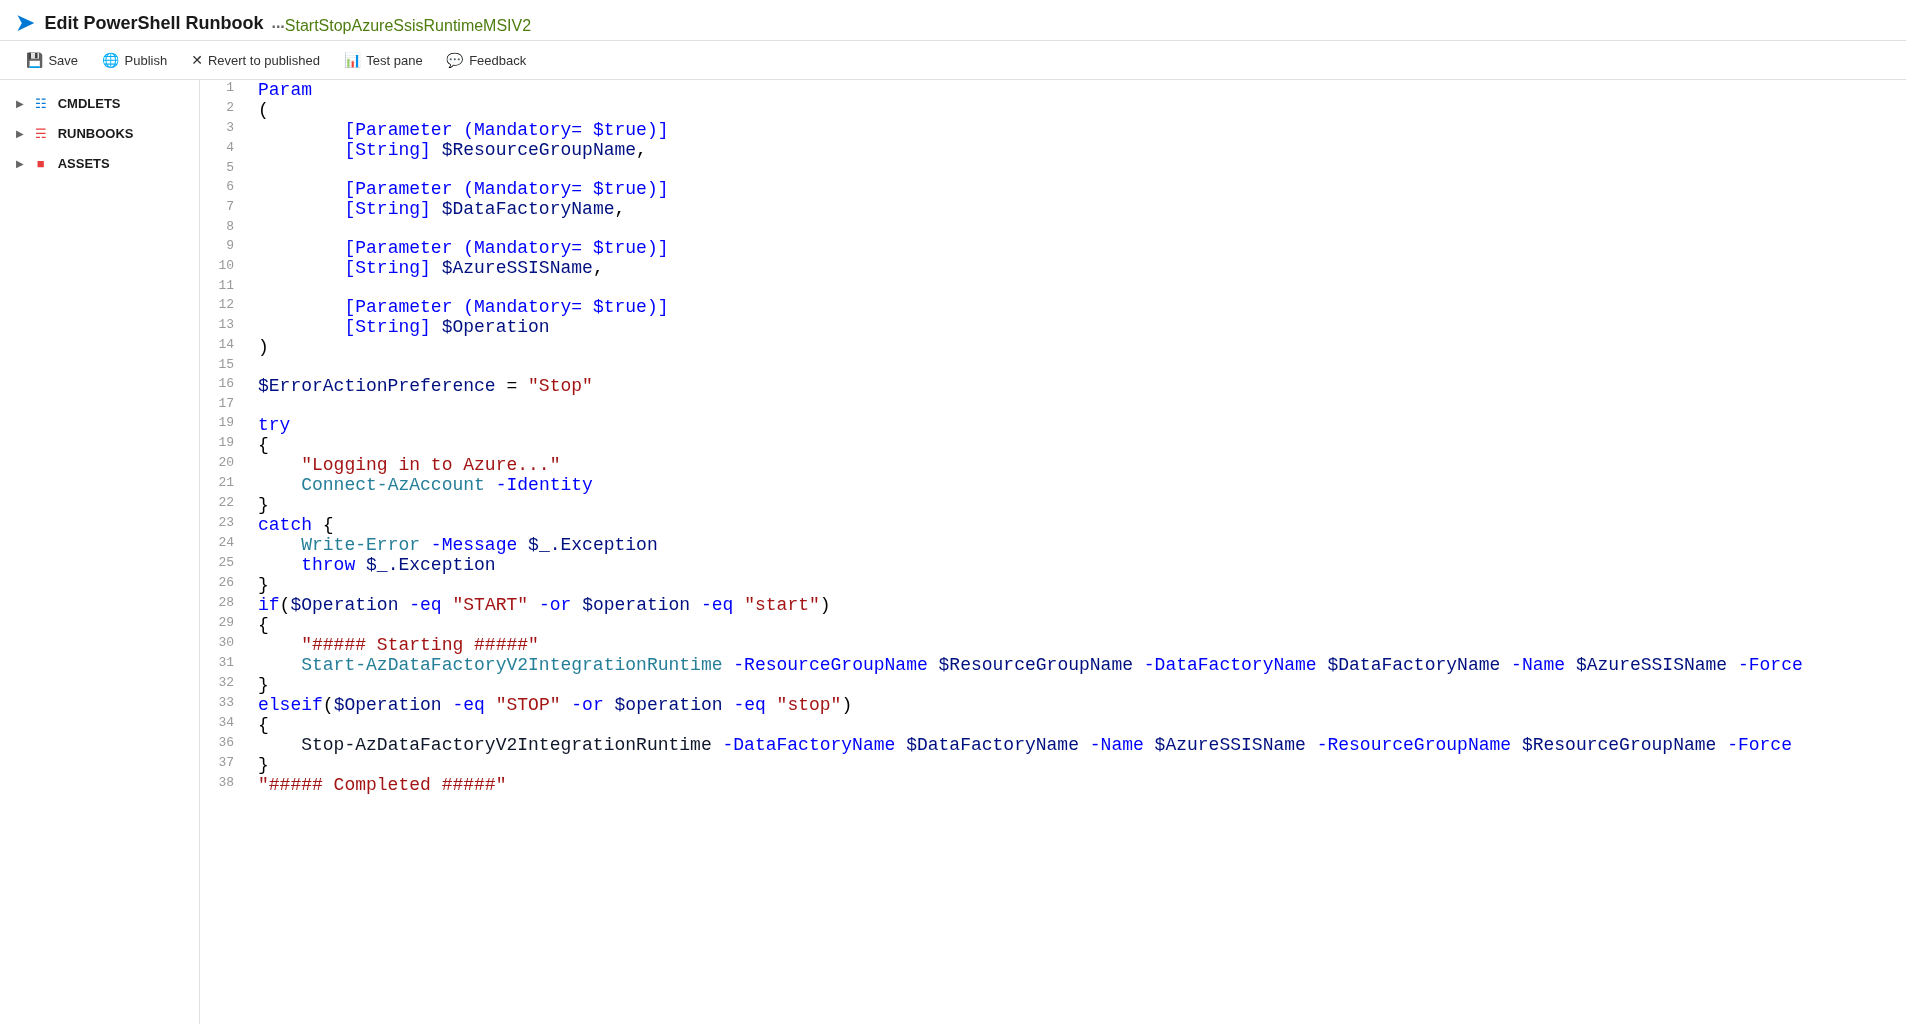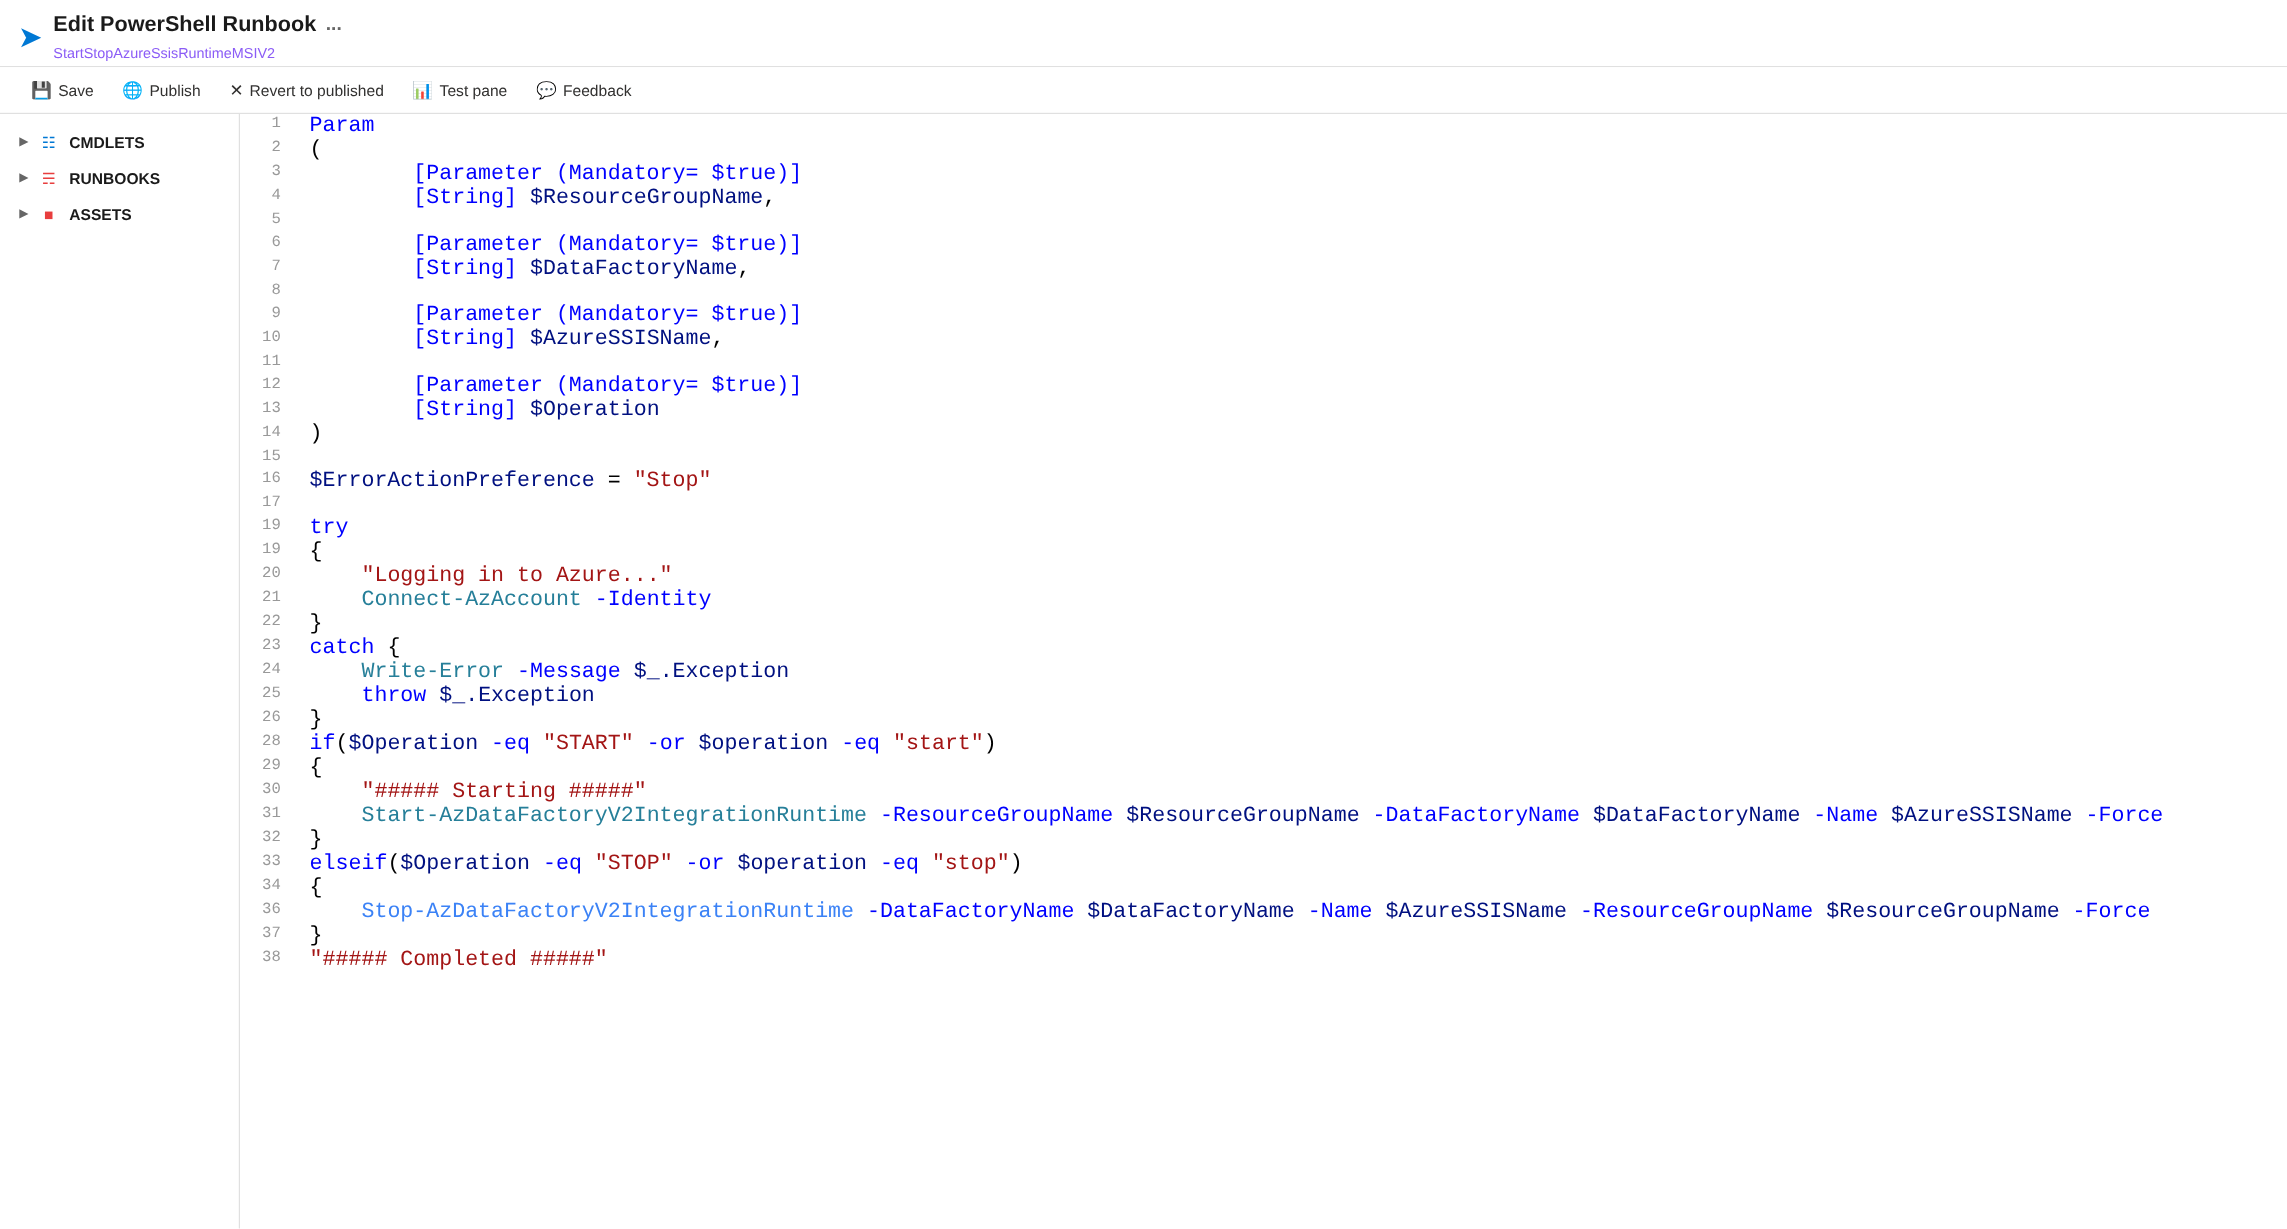--- a/index.html
+++ b/index.html
@@ -1,23 +1,23 @@
 <!DOCTYPE html>
 <html><head>
   <meta charset="utf-8">
   <style>
     * { margin: 0; padding: 0; box-sizing: border-box; }
     body { font-family: 'Segoe UI', Arial, sans-serif; background: #fff; color: #333; font-size: 13px; display: flex; flex-direction: column; height: 100vh; overflow: hidden; }
 
     
     .header { display: flex; align-items: center; padding: 10px 16px 4px 16px; border-bottom: 1px solid #e0e0e0; flex-shrink: 0; }
     .header-logo { color: #0078d4; font-size: 22px; margin-right: 10px; font-weight: 700; }
-    .header-title-block { display: flex; flex-direction: column; }
+    .header-title-block { display: flex; flex-direction: row; }
     .header-title { font-size: 18px; font-weight: 600; color: #1a1a1a; display: flex; align-items: center; gap: 8px; }
-    .header-subtitle { font-size: 12px; color: #8b5cf6; margin-top: 6px; }
+    .header-subtitle { font-size: 16px; color: #4d7c0f; margin-top: 6px; }
     .header-more { color: #666; font-size: 16px; cursor: pointer; }
 
     
     .toolbar { display: flex; align-items: center; padding: 6px 16px; border-bottom: 1px solid #e0e0e0; gap: 4px; flex-shrink: 0; background: #fff; }
     .toolbar-btn { display: flex; align-items: center; gap: 5px; padding: 5px 10px; background: none; border: none; cursor: pointer; font-size: 13px; color: #323130; border-radius: 2px; white-space: nowrap; }
     .toolbar-btn .icon { font-size: 14px; }
 
     
     .main { display: flex; flex: 1; overflow: hidden; }
 
@@ -227,21 +227,21 @@
           <tr>
             <td class="line-num">33</td>
             <td class="line-code"><span class="kw">elseif</span>(<span class="var">$Operation</span> <span class="kw">-eq</span> <span class="str">"STOP"</span> <span class="kw">-or</span> <span class="var">$operation</span> <span class="kw">-eq</span> <span class="str">"stop"</span>)</td>
           </tr>
           <tr>
             <td class="line-num">34</td>
             <td class="line-code">{</td>
           </tr>
           <tr>
             <td class="line-num">36</td>
-            <td class="line-code">    <span style="color:#3b82f6">Stop-AzDataFactoryV2IntegrationRuntime</span> <span class="kw">-DataFactoryName</span> <span class="var">$DataFactoryName</span> <span class="kw">-Name</span> <span class="var">$AzureSSISName</span> <span class="kw">-ResourceGroupName</span> <span class="var">$ResourceGroupName</span> <span class="kw">-Force</span></td>
+            <td class="line-code">    <span style="color:#0f172a">Stop-AzDataFactoryV2IntegrationRuntime</span> <span class="kw">-DataFactoryName</span> <span class="var">$DataFactoryName</span> <span class="kw">-Name</span> <span class="var">$AzureSSISName</span> <span class="kw">-ResourceGroupName</span> <span class="var">$ResourceGroupName</span> <span class="kw">-Force</span></td>
           </tr>
           <tr>
             <td class="line-num">37</td>
             <td class="line-code">}</td>
           </tr>
           <tr>
             <td class="line-num">38</td>
             <td class="line-code"><span class="str">"##### Completed #####"</span></td>
           </tr>
         </tbody>

